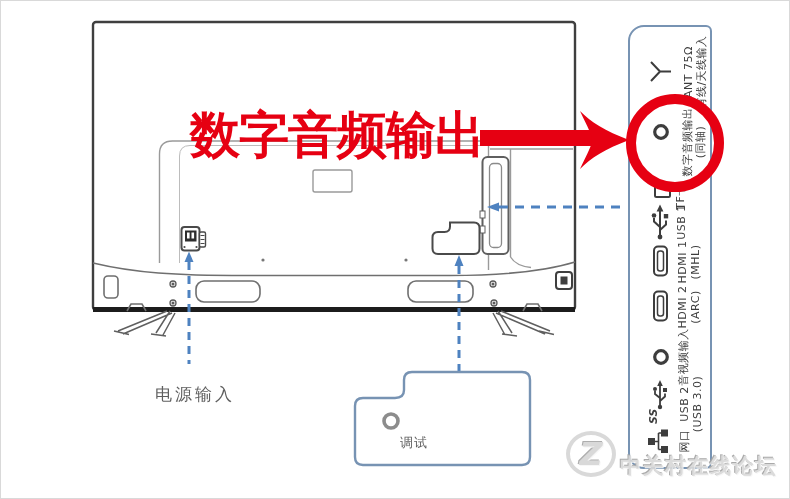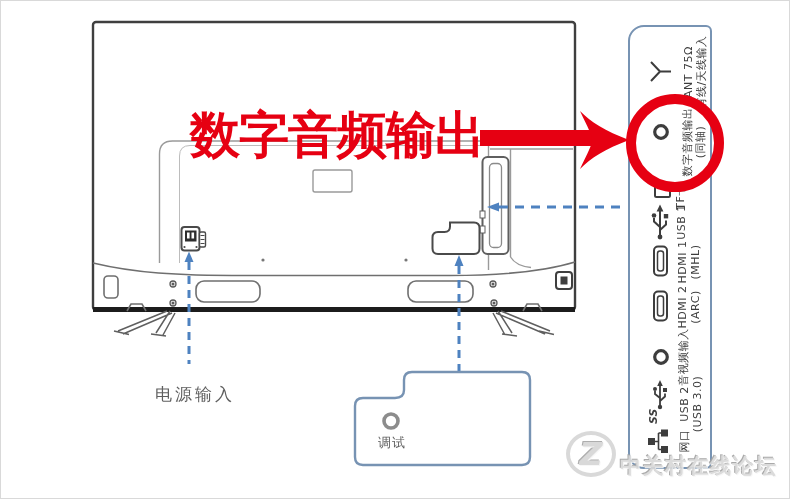--- a/index.html
+++ b/index.html
@@ -26,21 +26,21 @@
   .red-arrow{position:absolute;left:0;top:0;z-index:38;pointer-events:none;}
   .red-ring{
     position:absolute;left:626px;top:94px;width:78px;height:78px;z-index:40;
     border:10px solid #e60012;border-radius:50%;background:transparent;
   }
   .power-label{
     position:absolute;left:155px;top:383px;z-index:20;
     font-size:17px;color:#5f5f5f;letter-spacing:3px;white-space:nowrap;
   }
   .debug-label{
-    position:absolute;left:356px;top:434px;width:72px;text-align:center;z-index:20;
+    position:absolute;left:356px;top:434px;width:72px;text-align:right;z-index:20;
     font-size:13px;color:#5f5f5f;letter-spacing:1px;
   }
   .wm{
     position:absolute;left:566px;top:427px;z-index:45;display:flex;align-items:center;gap:4px;
     opacity:.92;pointer-events:none;
   }
   .wm-logo{
     width:50px;height:46px;border:4px solid #d6d6d6;border-radius:50%;
     display:flex;align-items:center;justify-content:center;box-sizing:border-box;
     font-size:32px;font-weight:bold;font-style:italic;color:#d6d6d6;

